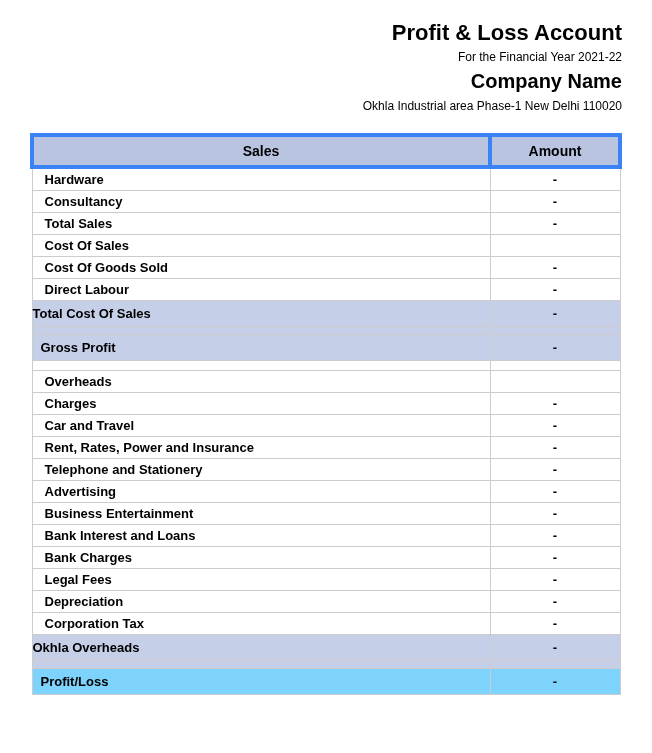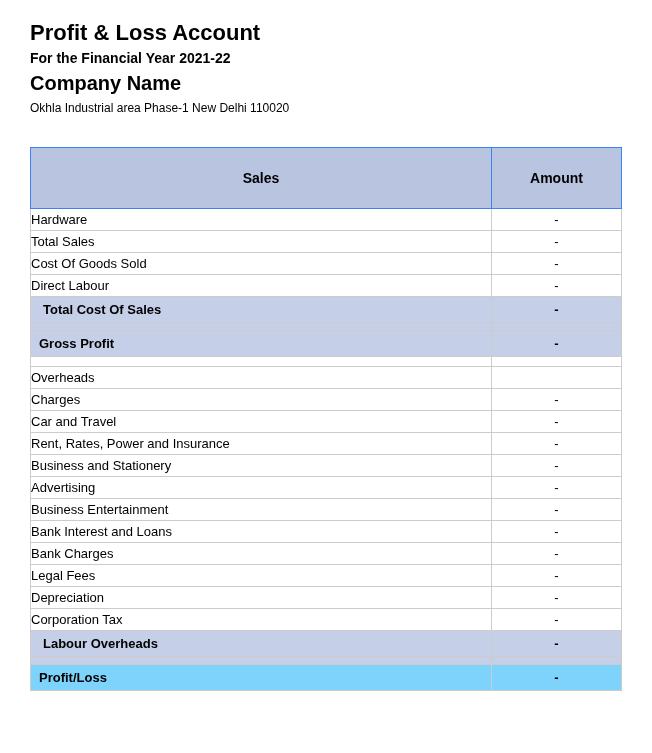--- a/index.html
+++ b/index.html
@@ -8,66 +8,66 @@
       box-sizing: border-box;
     }
     body {
       font-family: Arial, sans-serif;
       background: #fff;
       width: 652px;
       min-height: 753px;
       padding: 20px 30px;
     }
     .header-section {
-      text-align: left;
-      margin-bottom: 32px;
+      text-align: right;
+      margin-bottom: 20px;
     }
     .main-title {
       font-size: 22px;
       font-weight: bold;
       margin-bottom: 4px;
     }
     .sub-title {
-      font-size: 14px;
+      font-size: 12px;
       margin-bottom: 6px;
-      font-weight: bold;
     }
     .company-name {
       font-size: 20px;
       font-weight: bold;
       margin-bottom: 6px;
     }
     .address {
       font-size: 12px;
       margin-bottom: 16px;
     }
     table {
       width: 100%;
       border-collapse: collapse;
       font-size: 13px;
     }
     th {
       background-color: #b8c4e0;
-      border: 1px solid #3b82f6;
-      padding: 22px 8px;
+      border: 4px solid #3b82f6;
+      padding: 6px 8px;
       font-weight: bold;
       font-size: 14px;
     }
     td {
       border: 1px solid #ccc;
-      padding: 3px 0;
+      padding: 3px 12px;
+      font-weight: bold;
     }
     td.amount {
       text-align: center;
       width: 130px;
     }
     tr.total-row td {
       background-color: #c5cfe8;
       font-weight: bold;
-      padding: 5px 12px;
+      padding: 5px 0;
     }
     tr.spacer-row td {
       background-color: #c5cfe8;
       height: 8px;
       border: 1px solid #ccc;
     }
     tr.gross-profit-row td {
       background-color: #c5cfe8;
       font-weight: bold;
       padding: 5px 8px;
@@ -97,22 +97,30 @@
       <th>Sales</th>
       <th>Amount</th>
     </tr>
   </thead>
   <tbody id="table-body">
   <tr>
         <td>Hardware</td>
         <td class="amount">-</td>
       </tr>
       <tr>
+        <td>Consultancy</td>
+        <td class="amount">-</td>
+      </tr>
+      <tr>
         <td>Total Sales</td>
         <td class="amount">-</td>
+      </tr>
+      <tr>
+        <td><strong>Cost Of Sales</strong></td>
+        <td class="amount"></td>
       </tr>
       <tr>
         <td>Cost Of Goods Sold</td>
         <td class="amount">-</td>
       </tr>
       <tr>
         <td>Direct Labour</td>
         <td class="amount">-</td>
       </tr>
       <tr class="total-row">
@@ -141,21 +149,21 @@
       </tr>
       <tr>
         <td>Car and Travel</td>
         <td class="amount">-</td>
       </tr>
       <tr>
         <td>Rent, Rates, Power and Insurance</td>
         <td class="amount">-</td>
       </tr>
       <tr>
-        <td>Business and Stationery</td>
+        <td>Telephone and Stationery</td>
         <td class="amount">-</td>
       </tr>
       <tr>
         <td>Advertising</td>
         <td class="amount">-</td>
       </tr>
       <tr>
         <td>Business Entertainment</td>
         <td class="amount">-</td>
       </tr>
@@ -173,21 +181,21 @@
       </tr>
       <tr>
         <td>Depreciation</td>
         <td class="amount">-</td>
       </tr>
       <tr>
         <td>Corporation Tax</td>
         <td class="amount">-</td>
       </tr>
       <tr class="total-row">
-        <td>Labour Overheads</td>
+        <td>Okhla Overheads</td>
         <td class="amount">-</td>
       </tr>
       <tr class="spacer-row">
         <td></td>
         <td></td>
       </tr>
       <tr class="profit-loss-row">
         <td>Profit/Loss</td>
         <td class="amount">-</td>
       </tr>

